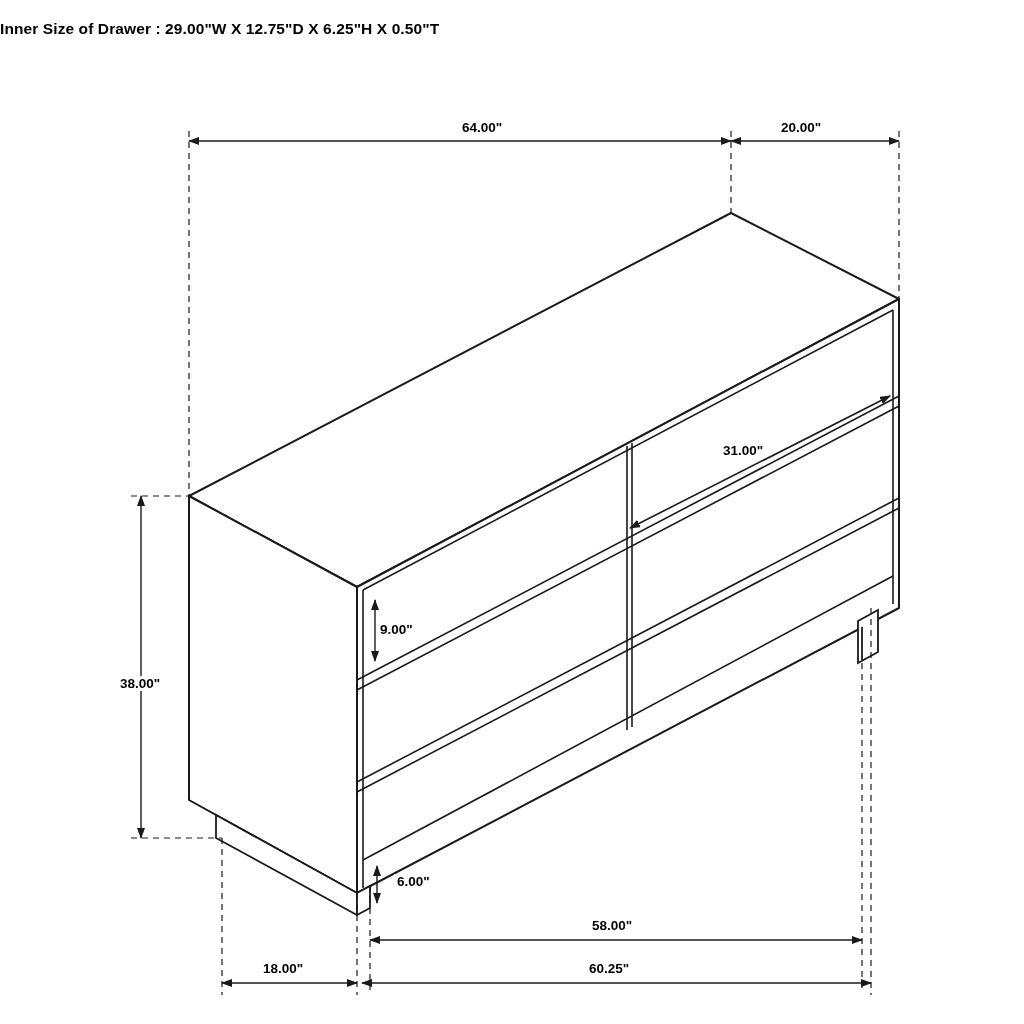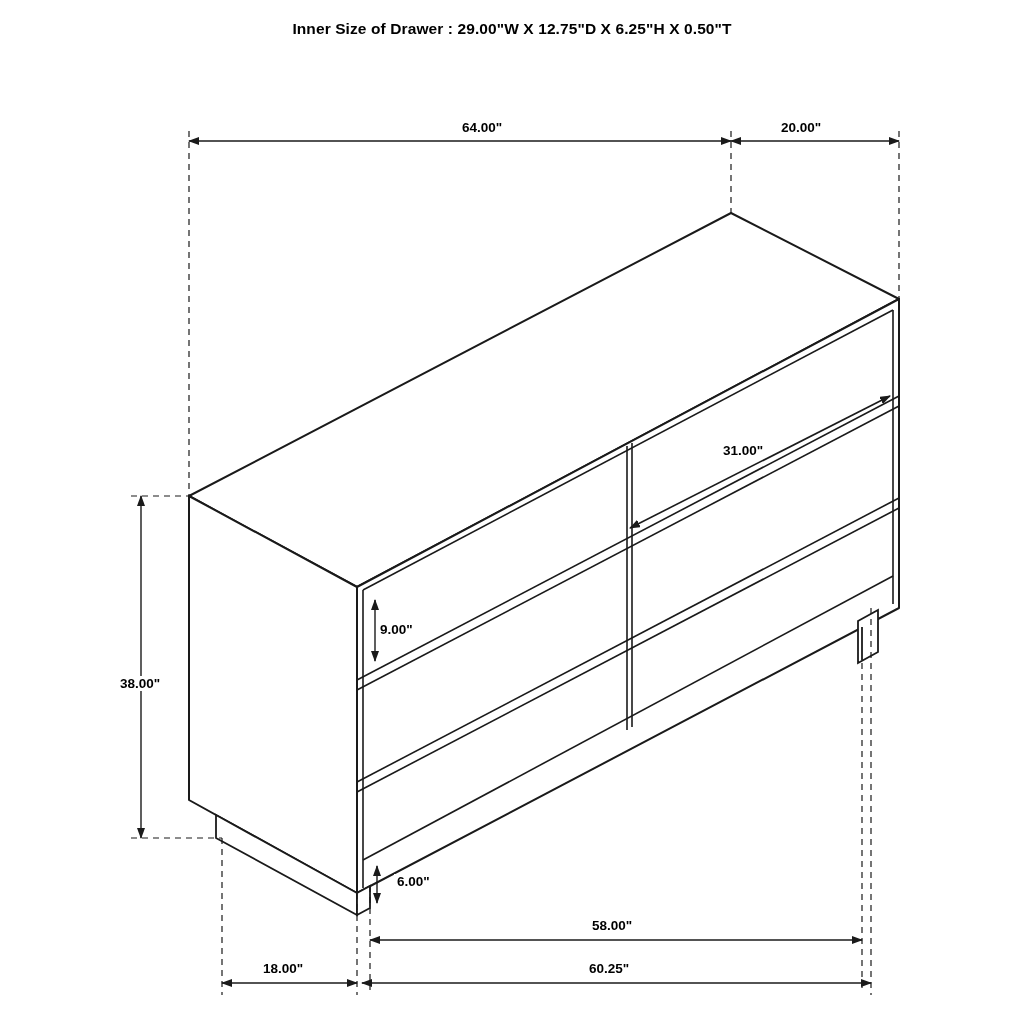--- a/index.html
+++ b/index.html
@@ -18,21 +18,21 @@
   #stage {
     position: relative;
     width: 1024px;
     height: 1024px;
   }
   #title {
     position: absolute;
     top: 20px;
     left: 0;
     width: 1024px;
-    text-align: center;
+    text-align: left;
     font-size: 15.5px;
     font-weight: bold;
     letter-spacing: 0.1px;
   }
   svg.diagram {
     position: absolute;
     top: 0;
     left: 0;
     width: 1024px;
     height: 1024px;

